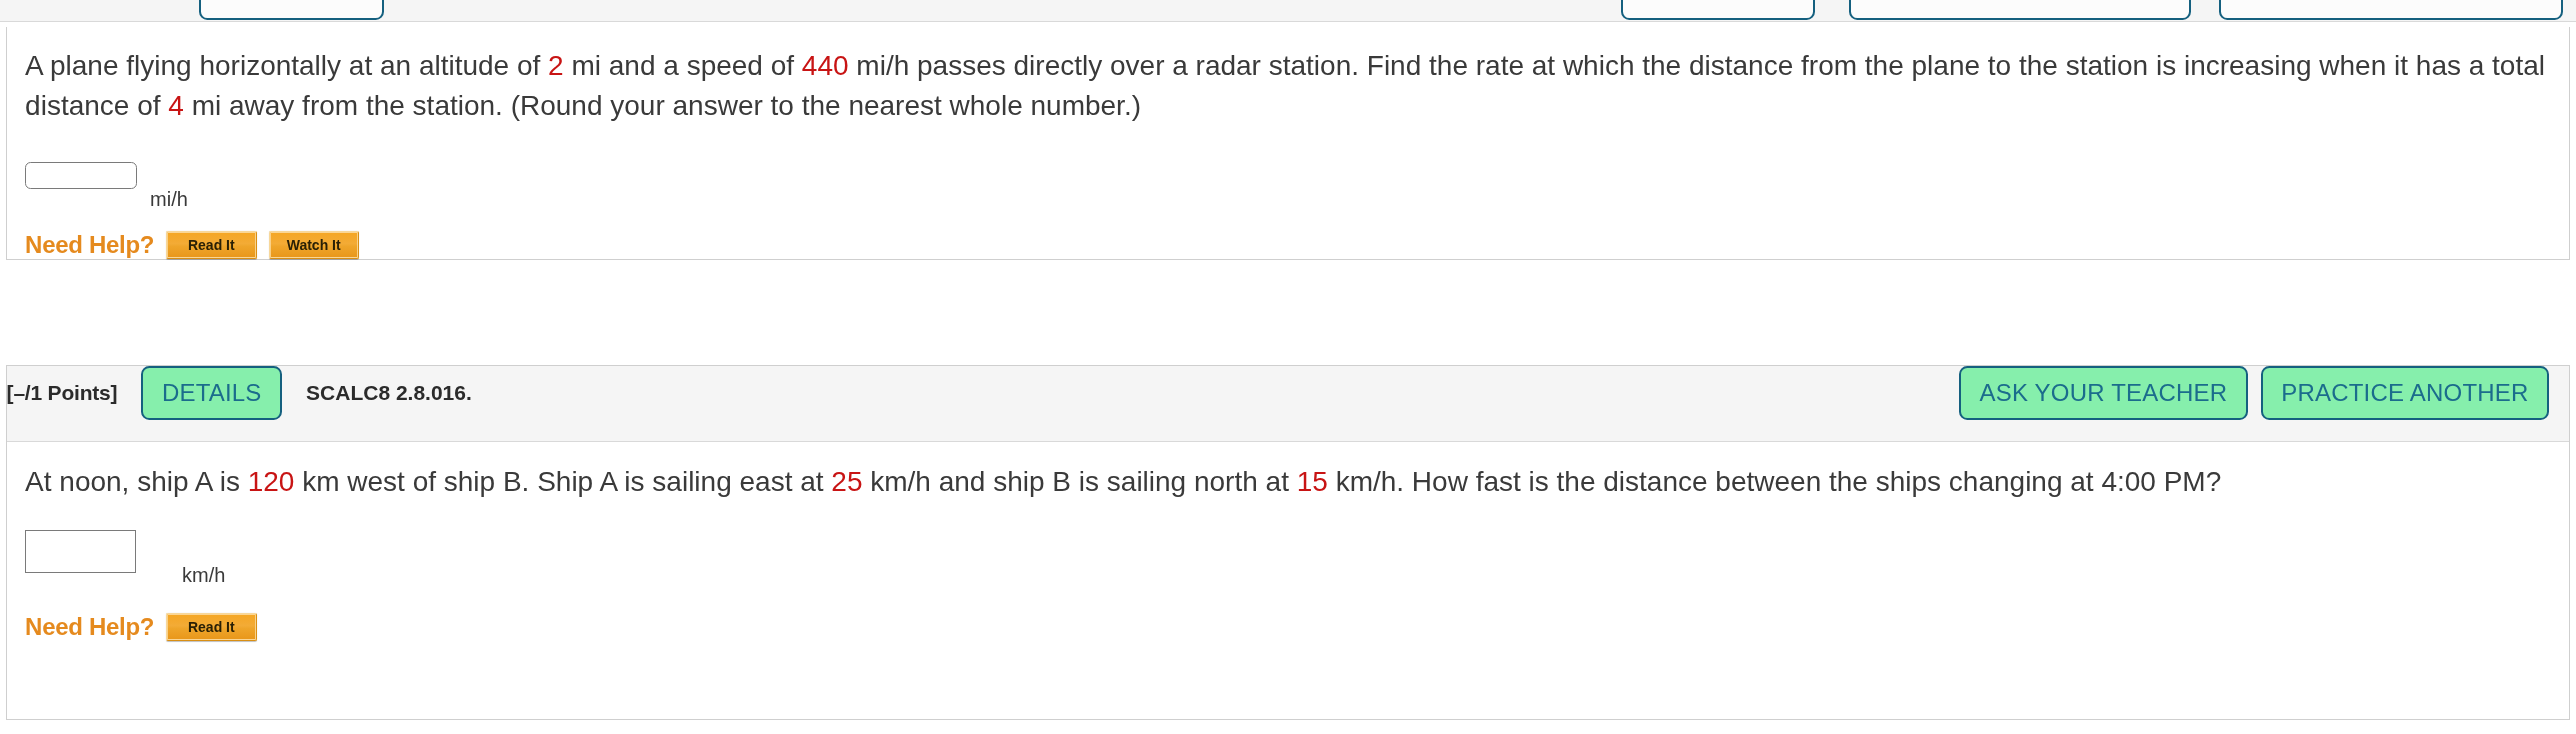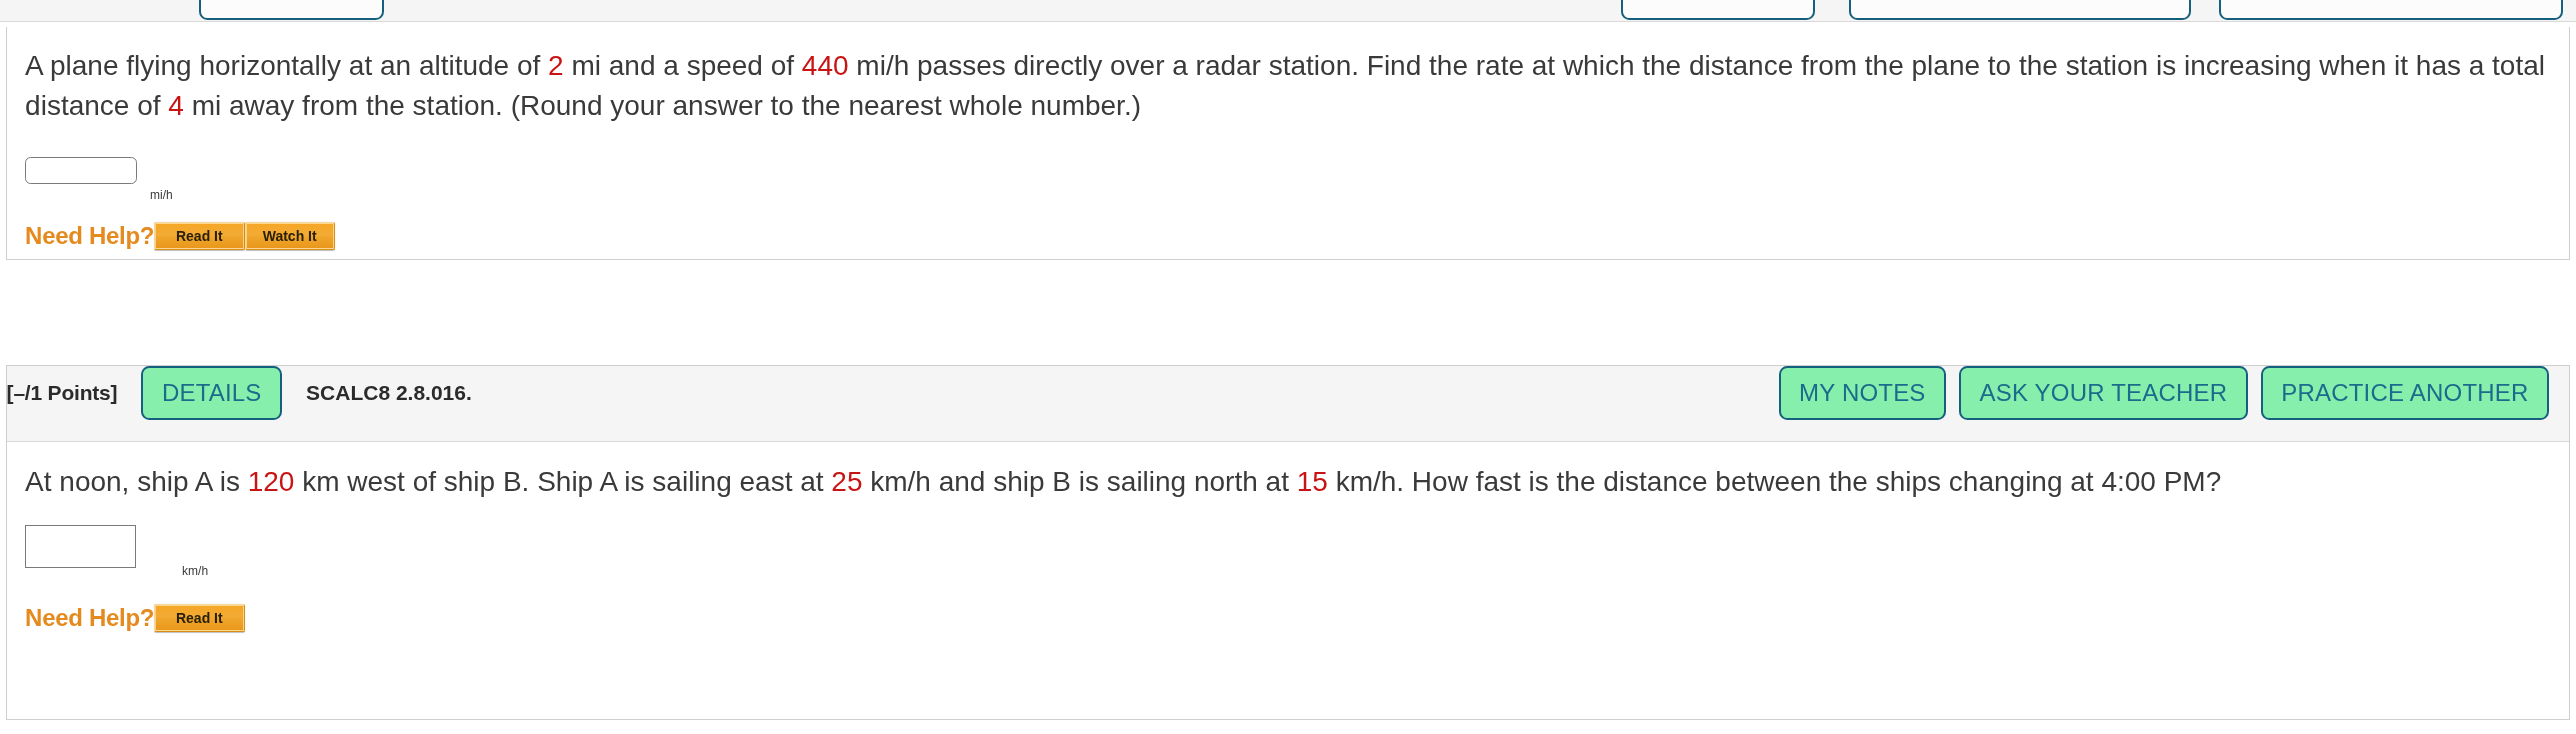--- a/index.html
+++ b/index.html
@@ -129,29 +129,30 @@
     height: 27px;
     border-radius: 5.6px;
   }
   .ans-input.square {
     width: 111px;
     height: 43px;
     border-radius: 0;
   }
 
   .unit {
-    font-size: 12px;
+    font-size: 20px;
     color: #3a3a3a;
     margin-top: 48px;
   }
 
   
   .needhelp-row {
     display: flex;
     align-items: center;
+    gap: 12px;
     margin-top: 20.4px;
   }
   .needhelp-label {
     font-size: 24px;
     font-weight: bold;
     color: #e58a1e;
     letter-spacing: -0.3px;
     font-family: "Liberation Sans", sans-serif;
   }
   .help-btn {
@@ -250,21 +251,20 @@
 
   <div class="card" style="top:365px;height:355px;">
 
     <div class="card-header">
       <div class="header-left">
         <span class="points-label">[–/1 Points]</span>
         <button class="btn-outline details">DETAILS</button>
         <span class="qcode">SCALC8 2.8.016.</span>
       </div>
       <div class="header-right">
-        <button class="btn-outline">MY NOTES</button>
         <button class="btn-outline">ASK YOUR TEACHER</button>
         <button class="btn-outline">PRACTICE ANOTHER</button>
       </div>
     </div>
 
     <div class="card-body">
       <p class="qtext">
         <span>At noon, ship A is </span><span class="num">120</span><span> km west of ship B. Ship A is sailing east at </span><span class="num">25</span><span> km/h and ship B is sailing north at </span><span class="num">15</span><span> km/h. How fast is the distance between the ships changing at 4:00 PM?</span>
       </p>
 

